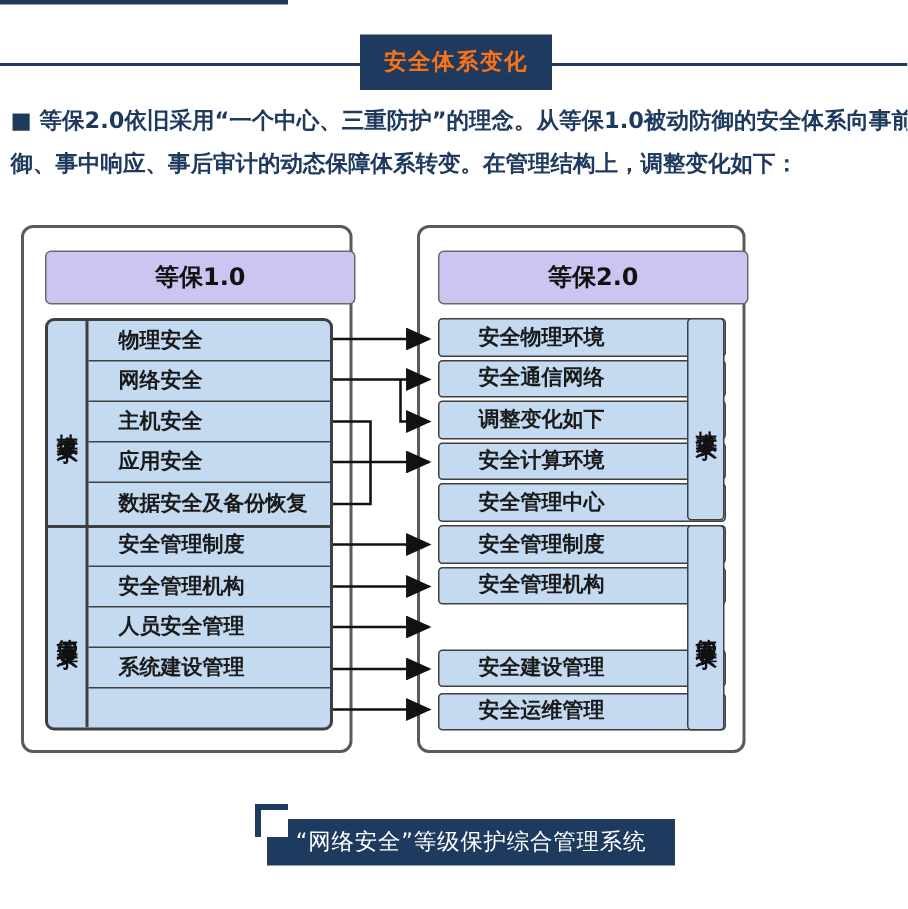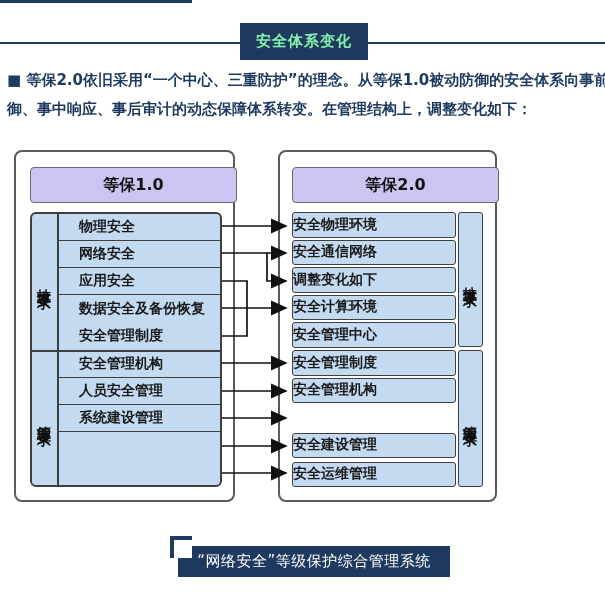--- a/index.html
+++ b/index.html
@@ -5,21 +5,21 @@
   html,body{margin:0;padding:0;}
   body{
     width:605px;height:606px;position:relative;background:#ffffff;
     font-family:"DejaVu Sans",sans-serif;overflow:hidden;
   }
   
   .top-stub{position:absolute;left:0;top:0;width:192px;height:3px;background:#1e3a5f;}
   .title-rule{position:absolute;left:0;top:42px;width:605px;height:2px;background:#1e3a5f;}
   .title-box{
     position:absolute;left:240px;top:23px;width:128px;height:37px;background:#1e3a5f;
-    color:#86efac;font-size:15px;font-weight:bold;letter-spacing:1px;
+    color:#f97316;font-size:15px;font-weight:bold;letter-spacing:1px;
     display:flex;align-items:center;justify-content:center;
   }
   
   .intro{position:absolute;left:7px;top:66px;width:596px;color:#1e3a5f;
     font-size:15px;font-weight:bold;line-height:29px;}
   .intro div{white-space:nowrap;}
   
   .container{position:absolute;top:150px;height:352px;background:#ffffff;
     border:2px solid #5a5a5a;border-radius:8px;box-sizing:border-box;}
   .container.left{left:14px;width:221px;}
@@ -46,23 +46,23 @@
   .vlabel{writing-mode:vertical-rl;text-orientation:upright;
     font-size:14px;font-weight:bold;color:#111;letter-spacing:2px;}
   .lrows{position:absolute;left:27px;top:0;right:0;}
   .lrow{height:27.1px;box-sizing:border-box;border-bottom:1.5px solid #3f3f3f;
     display:flex;align-items:center;padding-left:20px;
     font-size:14px;font-weight:600;color:#1a1a1a;}
   .lrow.nb{border-bottom:none;}
   
   .rinner{position:absolute;left:292px;top:212px;width:191px;height:275px;}
   .rrow{
-    position:absolute;left:0;width:164px;height:25.5px;box-sizing:border-box;
+    position:absolute;left:0;width:192px;height:25.5px;box-sizing:border-box;
     background:#c3daf1;border:1.5px solid #3f3f3f;border-radius:3px;
-    display:flex;align-items:center;padding-left:0;
+    display:flex;align-items:center;padding-left:26px;
     font-size:14px;font-weight:600;color:#1a1a1a;
   }
   .rcell{
     position:absolute;left:166px;width:25px;box-sizing:border-box;
     background:#c3daf1;border:1.5px solid #3f3f3f;border-radius:3px;
     display:flex;align-items:center;justify-content:center;
   }
   .rcell.tech{top:0;height:135px;}
   .rcell.mgmt{top:138px;height:137px;}
   
@@ -101,20 +101,21 @@
   <div class="sdiv"></div>
   <div class="lcell tech">
     <span class="vlabel">技术要求</span>
   </div>
   <div class="lcell mgmt">
     <span class="vlabel">管理要求</span>
   </div>
   <div class="lrows">
     <div class="lrow">物理安全</div>
     <div class="lrow">网络安全</div>
+    <div class="lrow">主机安全</div>
     <div class="lrow">应用安全</div>
     <div class="lrow nb">数据安全及备份恢复</div>
     <div class="lrow" style="height:28.6px">安全管理制度</div>
     <div class="lrow">安全管理机构</div>
     <div class="lrow">人员安全管理</div>
     <div class="lrow">系统建设管理</div>
   </div>
 </div>
 
 <div class="container right"></div>

